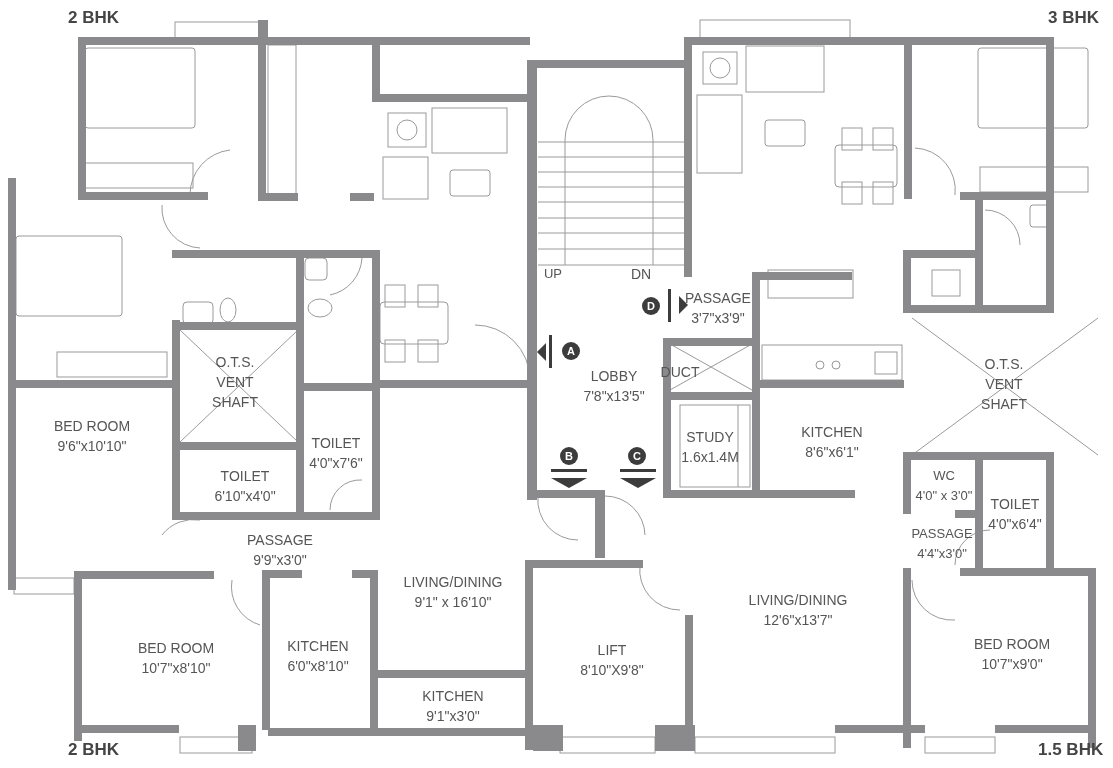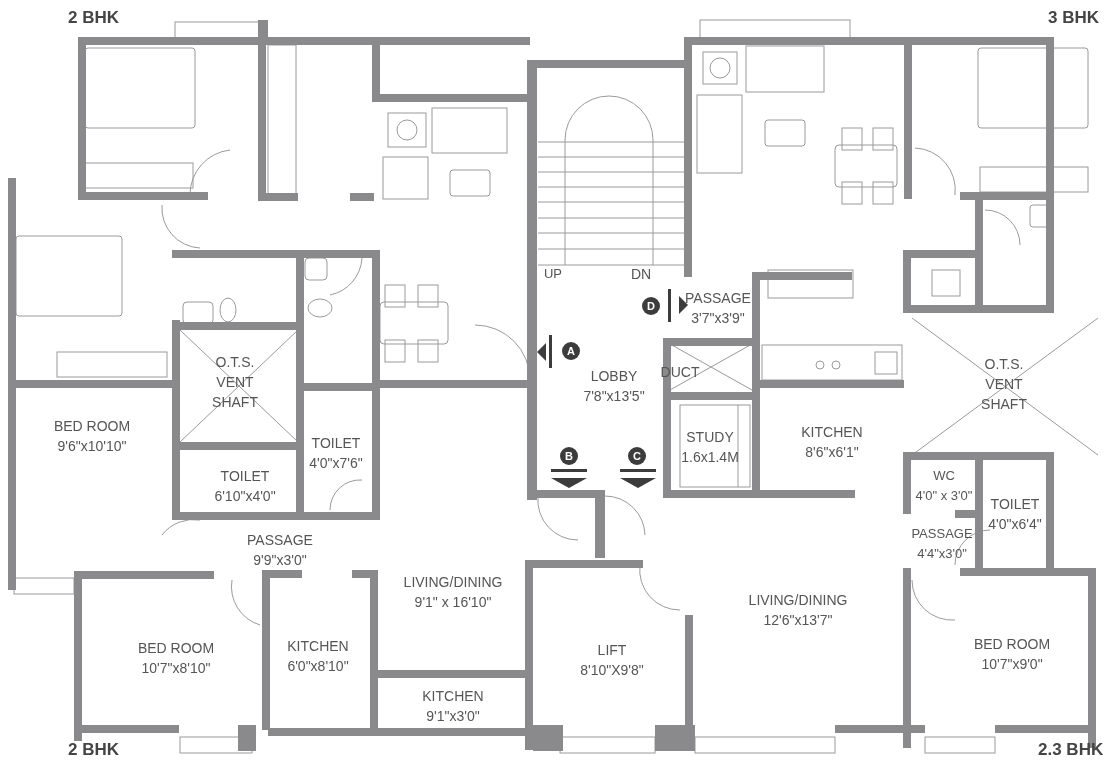--- a/index.html
+++ b/index.html
@@ -185,21 +185,21 @@
   <div class="w" style="left:685px;top:615px;width:8px;height:125px"></div>
   <div class="w" style="left:533px;top:725px;width:30px;height:26px"></div>
   <div class="w" style="left:655px;top:725px;width:40px;height:26px"></div>
   <div class="w" style="left:835px;top:725px;width:90px;height:8px"></div>
   <div class="w" style="left:995px;top:725px;width:100px;height:8px"></div>
 </div>
 
 <div class="bhk" style="left:68px;top:8px">2 BHK</div>
 <div class="bhk" style="left:1048px;top:8px">3 BHK</div>
 <div class="bhk" style="left:68px;top:740px">2 BHK</div>
-<div class="bhk" style="left:1038px;top:740px">2.3 BHK</div>
+<div class="bhk" style="left:1038px;top:740px">1.5 BHK</div>
 
 <div class="lbl" style="left:92px;top:416px">
   <span>BED ROOM</span>
     <span>9'6"x10'10"</span>
   </div>
 <div class="lbl" style="left:235px;top:352px">
   <span>O.T.S.</span>
     <span>VENT</span>
     <span>SHAFT</span>
   </div>

